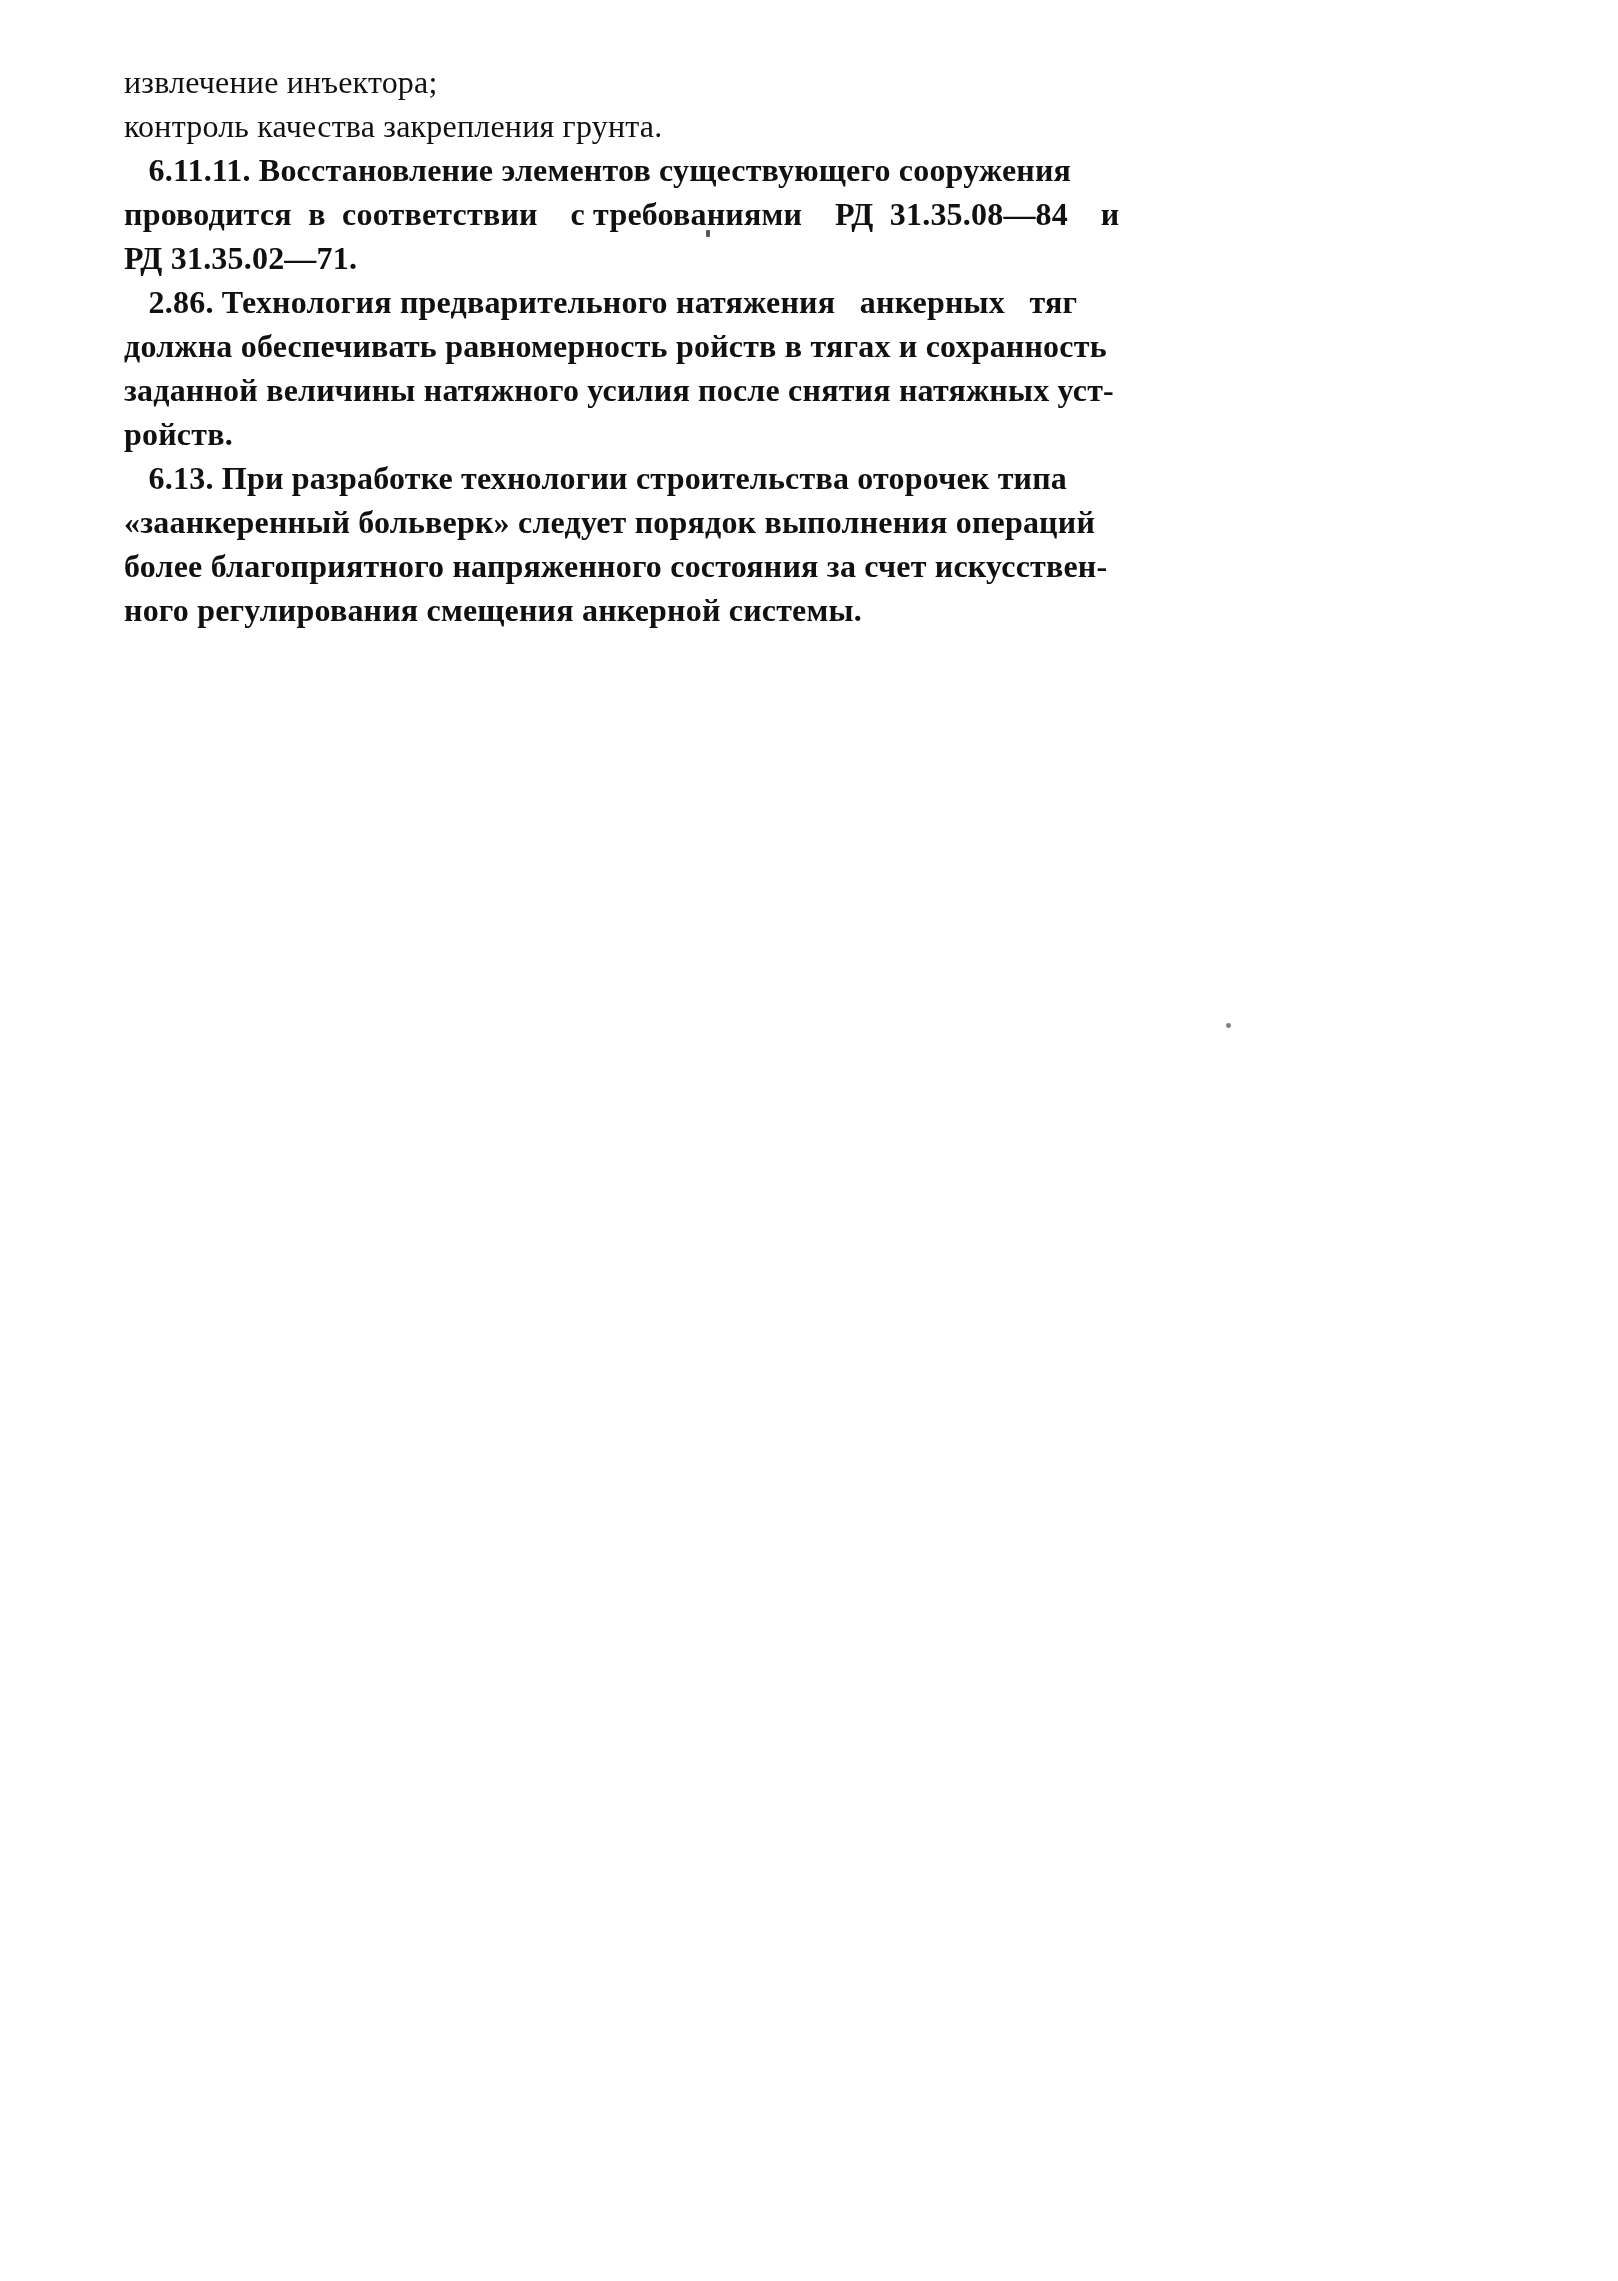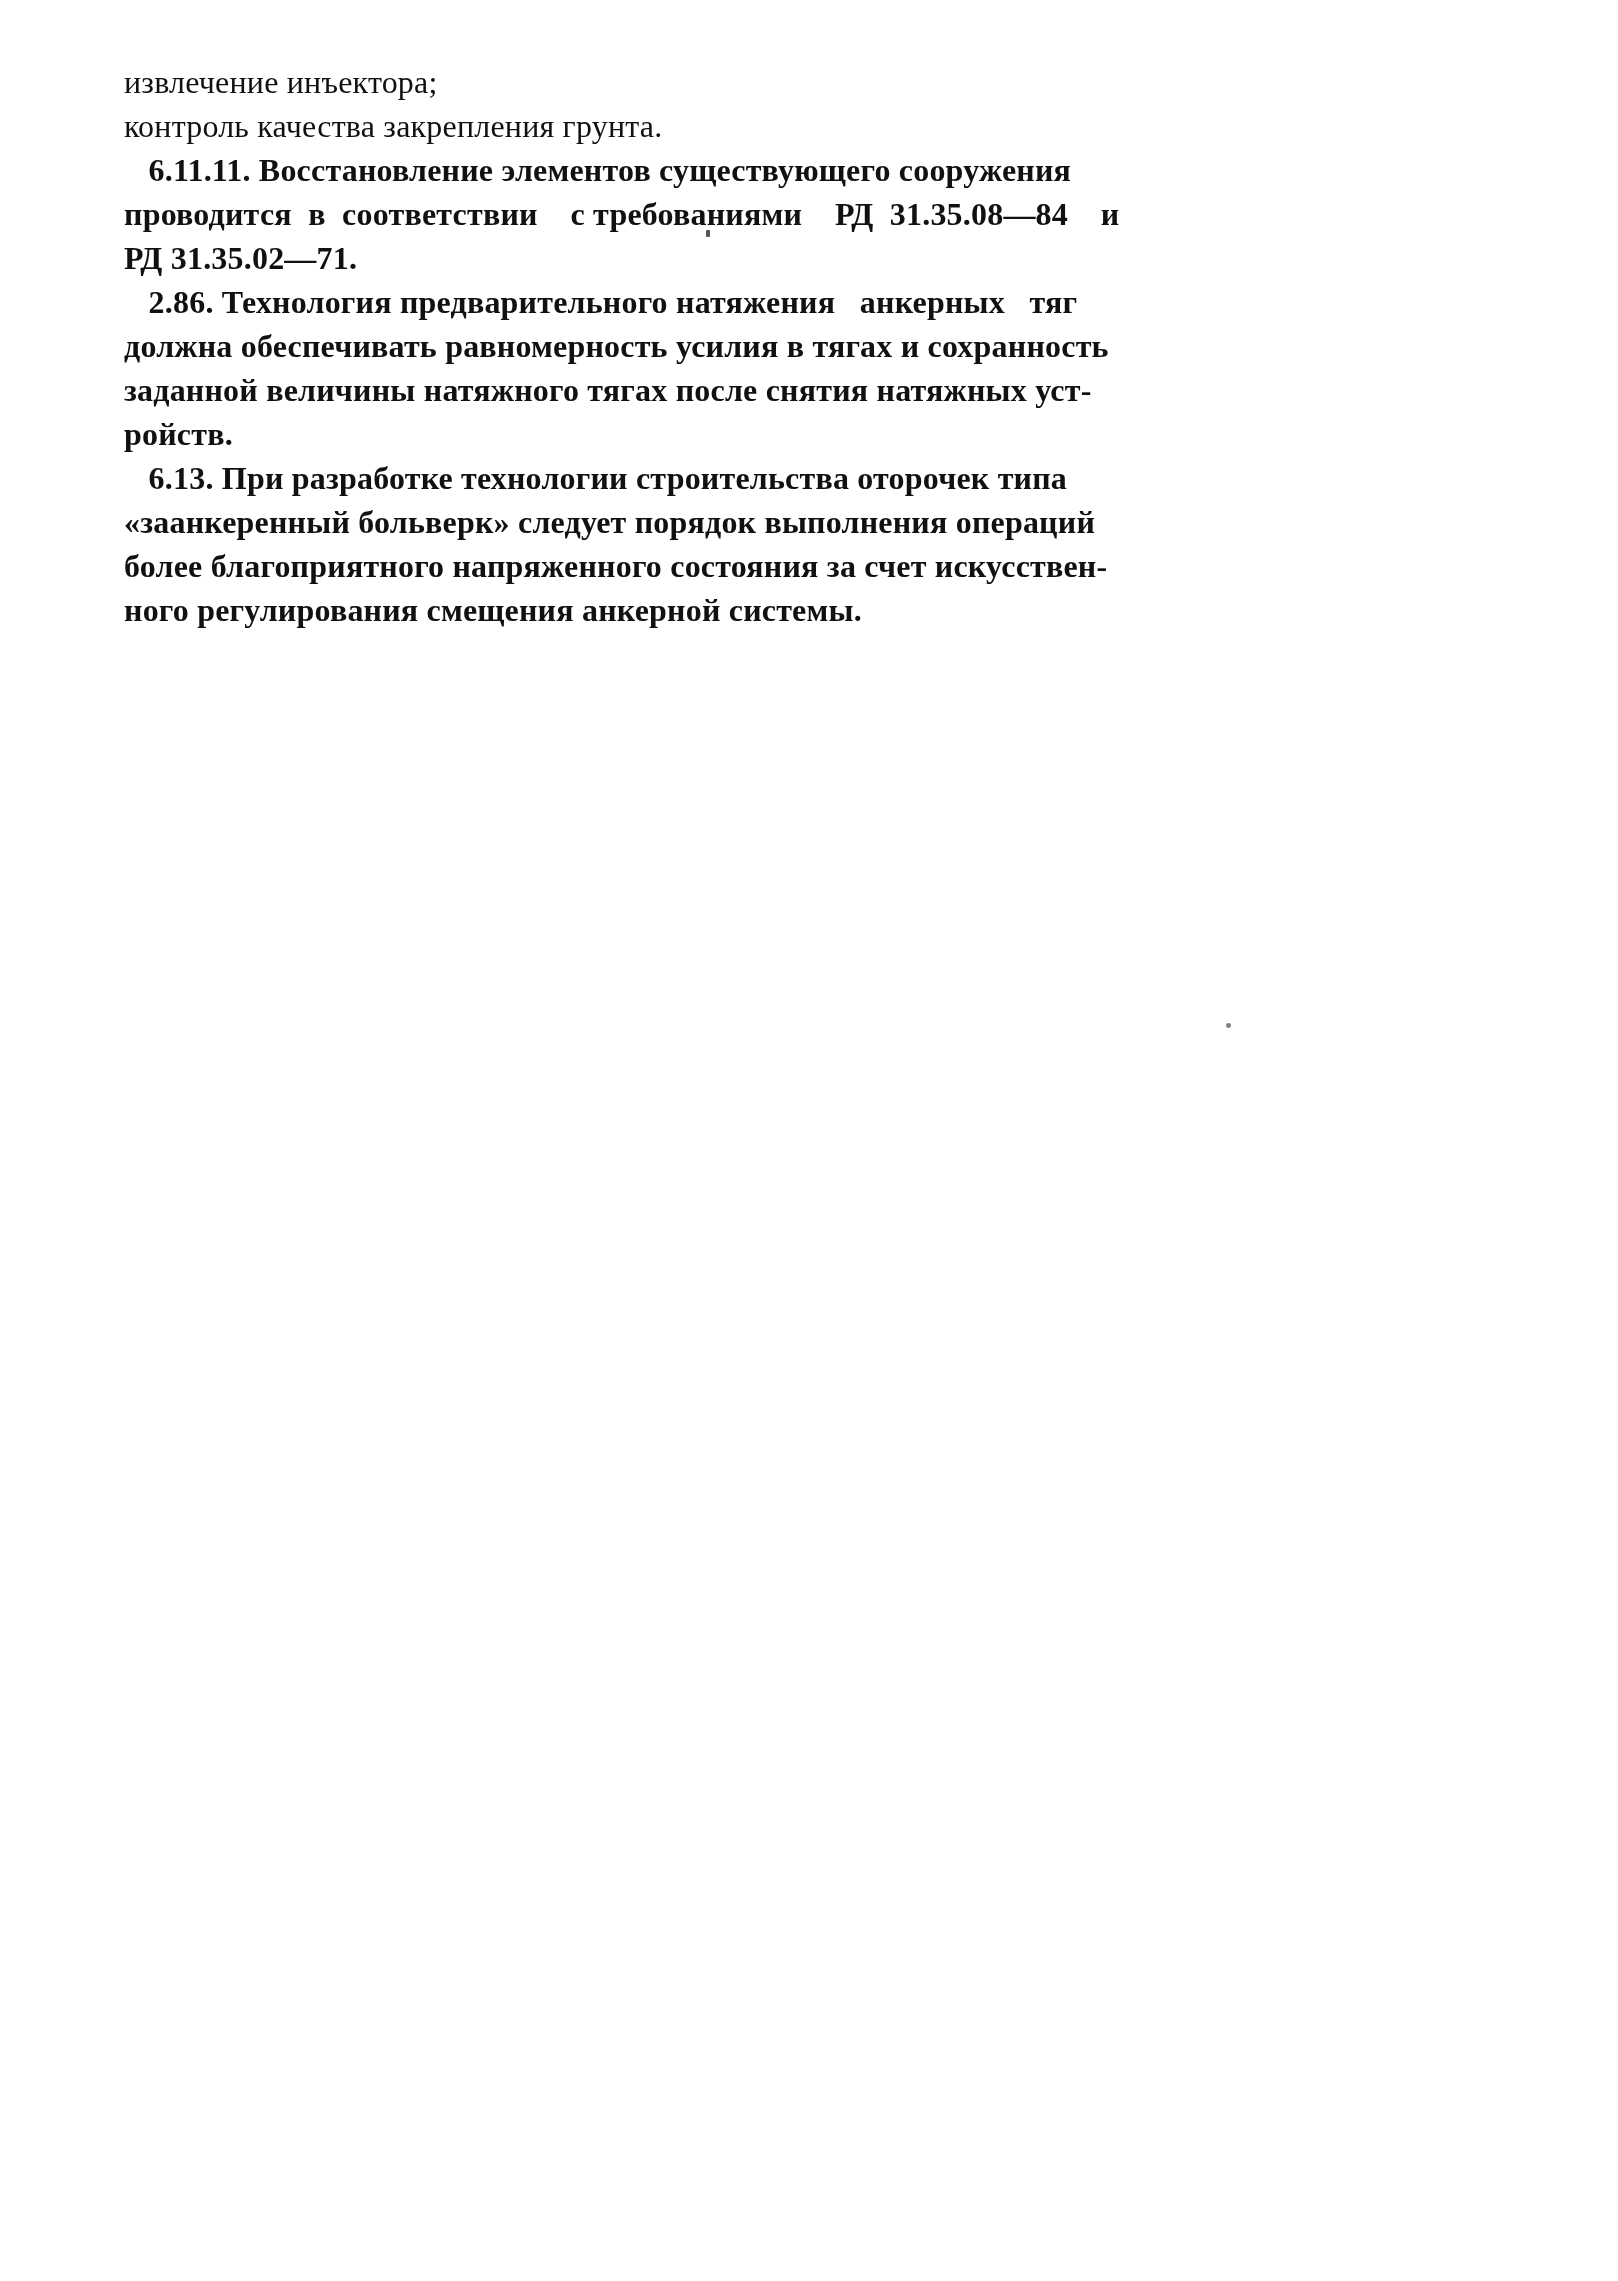--- a/index.html
+++ b/index.html
@@ -78,22 +78,22 @@
     </p>
 
     <p class="para p-indent">
       <span class="line">   6.11.11. Восстановление элементов существующего сооружения</span>
       <span class="line">проводится  в  соответствии    с требованиями    РД  31.35.08—84    и</span>
       <span class="line">РД 31.35.02—71.</span>
     </p>
 
     <p class="para p-indent">
       <span class="line">   2.86. Технология предварительного натяжения   анкерных   тяг</span>
-      <span class="line">должна обеспечивать равномерность усилия в тягах и сохранность</span>
-      <span class="line">заданной величины натяжного тягах после снятия натяжных уст-</span>
+      <span class="line">должна обеспечивать равномерность ройств в тягах и сохранность</span>
+      <span class="line">заданной величины натяжного усилия после снятия натяжных уст-</span>
       <span class="line">ройств.</span>
     </p>
 
     <p class="para p-indent">
       <span class="line">   6.13. При разработке технологии строительства оторочек типа</span>
       <span class="line">«заанкеренный больверк» следует порядок выполнения операций</span>
       <span class="line">более благоприятного напряженного состояния за счет искусствен-</span>
       <span class="line">ного регулирования смещения анкерной системы.</span>
     </p>
 

